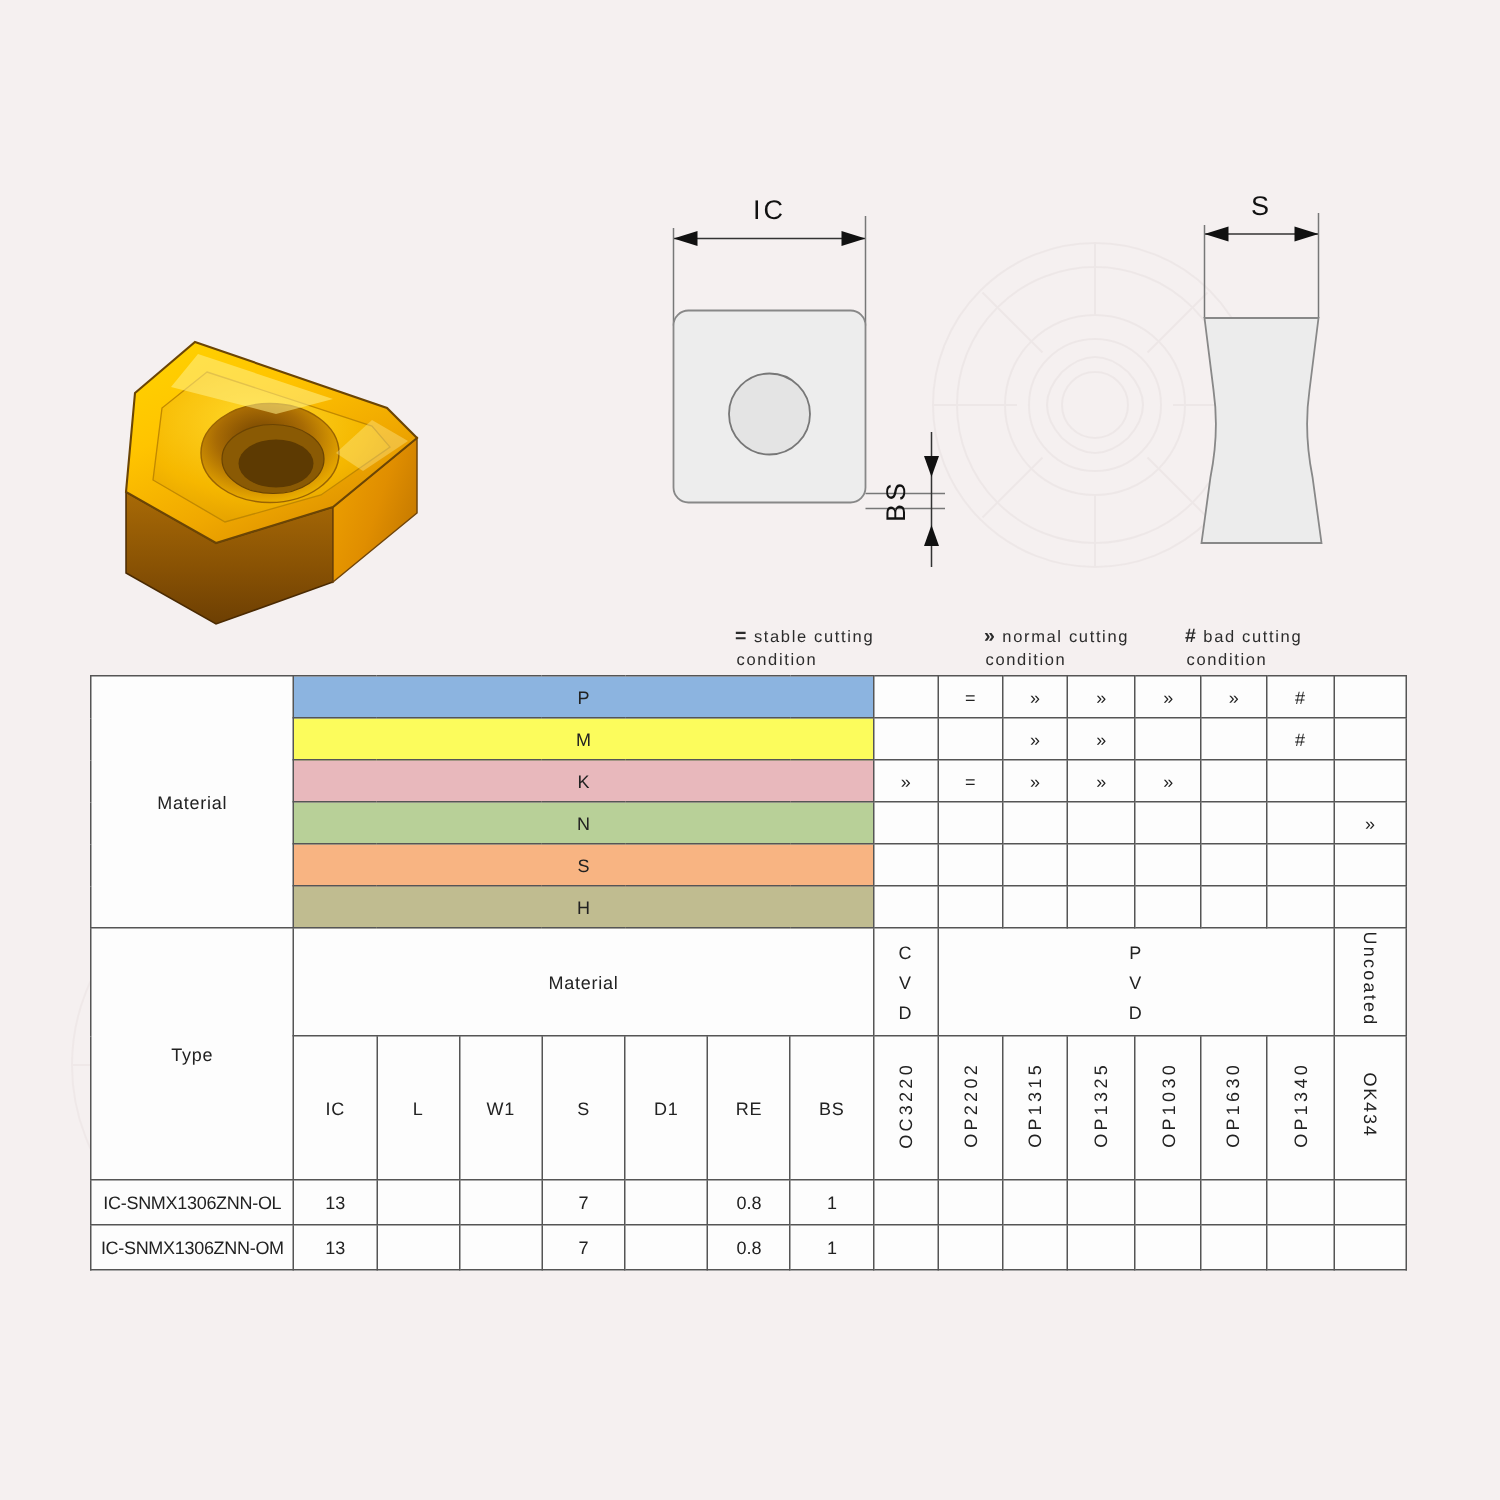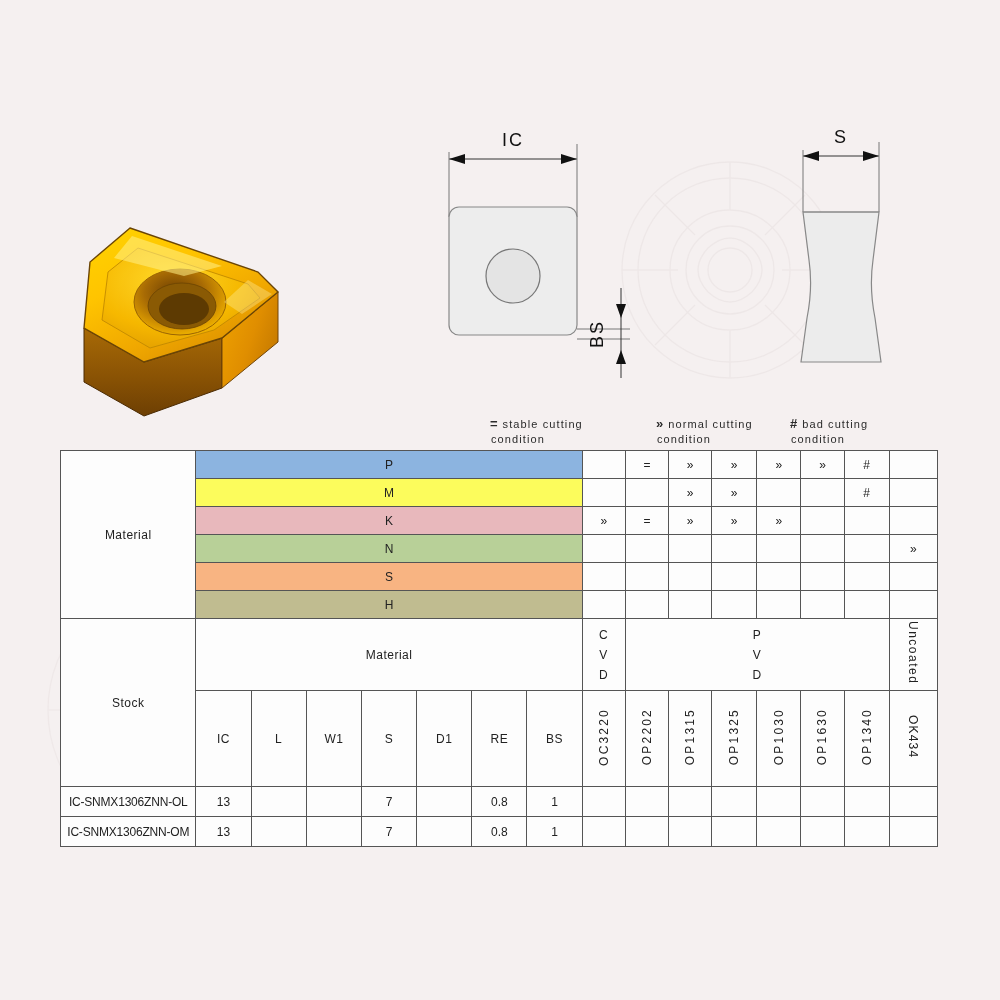--- a/index.html
+++ b/index.html
@@ -354,21 +354,21 @@
           <td class="sym-cell"></td>
           <td class="sym-cell"></td>
           <td class="sym-cell"></td>
           <td class="sym-cell"></td>
           <td class="sym-cell"></td>
           <td class="sym-cell"></td>
         </tr>
       </tbody>
     <tbody>
       <tr>
-        <td rowspan="2" class="type-label">Stock</td>
+        <td rowspan="2" class="type-label">Type</td>
         <td colspan="7" class="dim-head" style="height:72px">Material</td>
         <td class="coat-head">
           <span class="stackv">C</span>
           <span class="stackv">V</span>
           <span class="stackv">D</span>
         </td>
         <td colspan="6" class="coat-head">
           <span class="stackv">P</span>
           <span class="stackv">V</span>
           <span class="stackv">D</span>

